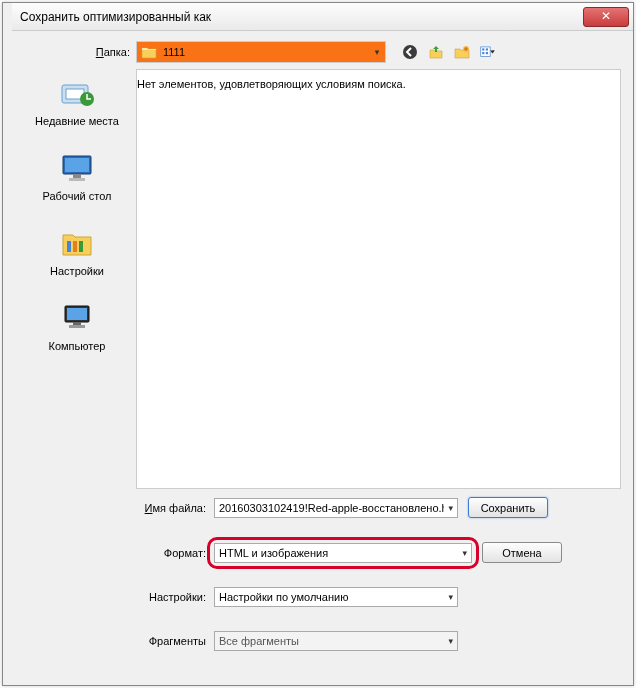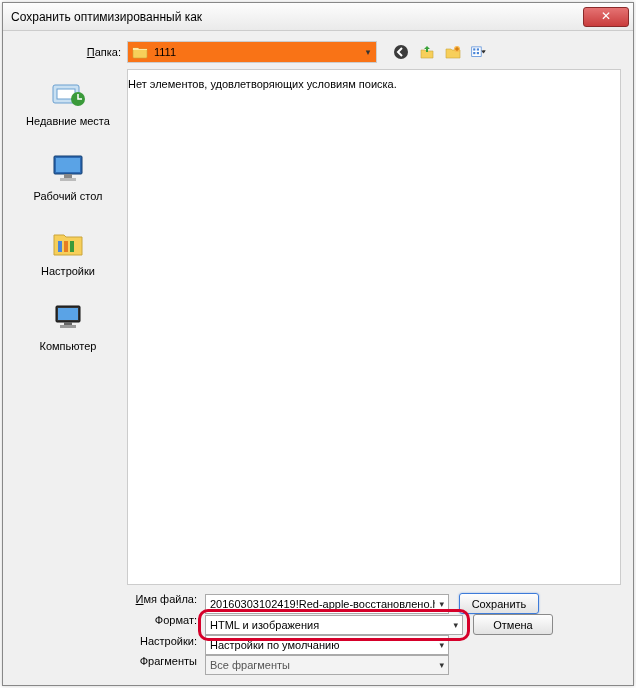--- a/index.html
+++ b/index.html
@@ -1,17 +1,17 @@
 <!DOCTYPE html>
 <html><head>
 <meta charset="utf-8">
 <style>
 * { box-sizing: border-box; margin: 0; padding: 0; font-family: 'Segoe UI', Tahoma, sans-serif; }
 body { background: #fff; width: 636px; height: 688px; overflow: hidden; }
-.window { width: 632px; height: 684px; margin: 2px; border: 1px solid #888; background: #f0f0f0; box-shadow: 0 0 4px rgba(0,0,0,.2); }
+.window { width: 632px; height: 684px; margin: 2px; border: 1px solid #888; background: #f0f0f0; box-shadow: 0 0 4px rgba(0,0,0,.2); padding-left: 9px; }
 .titlebar { height: 28px; background: linear-gradient(#fdfdfd,#eaeaea); border-bottom: 1px solid #ccc; display: flex; align-items: center; padding: 0 0 0 8px; font-size: 12px; }
 .titlebar-text { flex: 1; }
 .close-btn { width: 46px; height: 20px; background: linear-gradient(#e57373,#c93c3c); border: 1px solid #8a2a2a; border-radius: 3px; color: #fff; text-align: center; font-size: 12px; line-height: 16px; margin-right: 4px; cursor: pointer; }
 .client { height: calc(100% - 28px); padding: 10px 12px; display: flex; flex-direction: column; }
 .toprow { display: flex; align-items: center; margin-bottom: 6px; }
 .toprow-label { width: 112px; text-align: right; font-size: 11px; padding-right: 6px; }
 .folder-combo { flex: 1; display: flex; align-items: center; border: 1px solid #ccc; background: #f97316; height: 22px; max-width: 250px; }
 .folder-icon { width: 18px; height: 18px; margin: 0 3px; display: inline-flex; align-items: center; justify-content: center; }
 .folder-icon svg { width: 16px; height: 16px; }
 .folder-text { font-size: 11px; flex: 1; padding-left: 2px; }
@@ -21,21 +21,21 @@
 .nav-icon svg { width: 16px; height: 16px; }
 .midrow { flex: 1; display: flex; gap: 6px; }
 .places { width: 106px; display: flex; flex-direction: column; align-items: center; padding-top: 6px; }
 .place { width: 100%; text-align: center; margin-bottom: 22px; cursor: pointer; }
 .place-icon { width: 40px; height: 36px; margin: 0 auto 4px; display: flex; align-items: center; justify-content: center; }
 .place-icon svg { width: 36px; height: 32px; }
 .place-label { font-size: 11px; line-height: 13px; }
 .filearea { flex: 1; background: #fff; border: 1px solid #ccc; position: relative; }
 .empty-msg { font-size: 11px; padding-top: 8px; }
 .bottom { margin-top: 8px; }
-.brow { display: flex; margin-bottom: 0; }
+.brow { display: flex; align-items: center; margin-bottom: 24px; }
 .brow-label { width: 190px; text-align: right; font-size: 11px; padding-right: 8px; }
 .brow-control { flex: 1; display: flex; align-items: center; gap: 10px; }
 .combo { flex: 1; display: flex; align-items: center; border: 1px solid #aaa; background: #fff; height: 20px; padding: 0 4px; font-size: 11px; max-width: 244px; }
 .combo-text { flex: 1; white-space: nowrap; overflow: hidden; }
 .combo-arrow { font-size: 9px; color: #333; padding-left: 4px; }
 .action-btn { width: 80px; height: 21px; background: linear-gradient(#fefefe,#e3e3e3); border: 1px solid #8a8a8a; border-radius: 3px; font-size: 11px; cursor: pointer; }
 .default-btn { border-color: #3d7bd9; box-shadow: 0 0 2px rgba(61,123,217,.6); }
 .highlight-ring { position: relative; flex: 1; max-width: 258px; }
 .highlight-ring::before { content: ""; position: absolute; top: -6px; left: -7px; right: -7px; bottom: -6px; border: 3px solid #d6002a; border-radius: 10px; pointer-events: none; }
 .highlight-ring .combo { max-width: none; width: 100%; }

